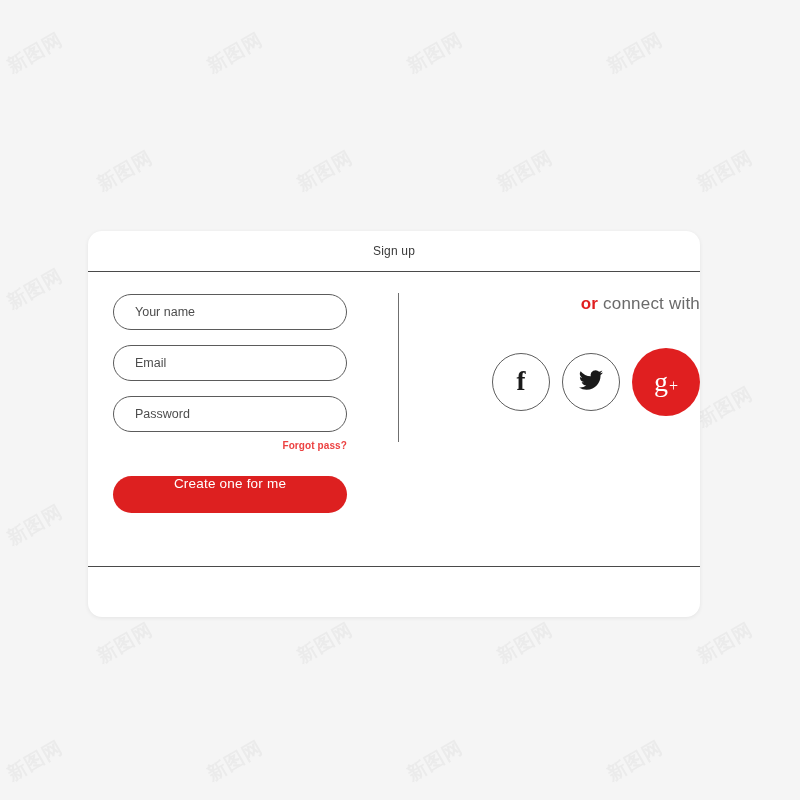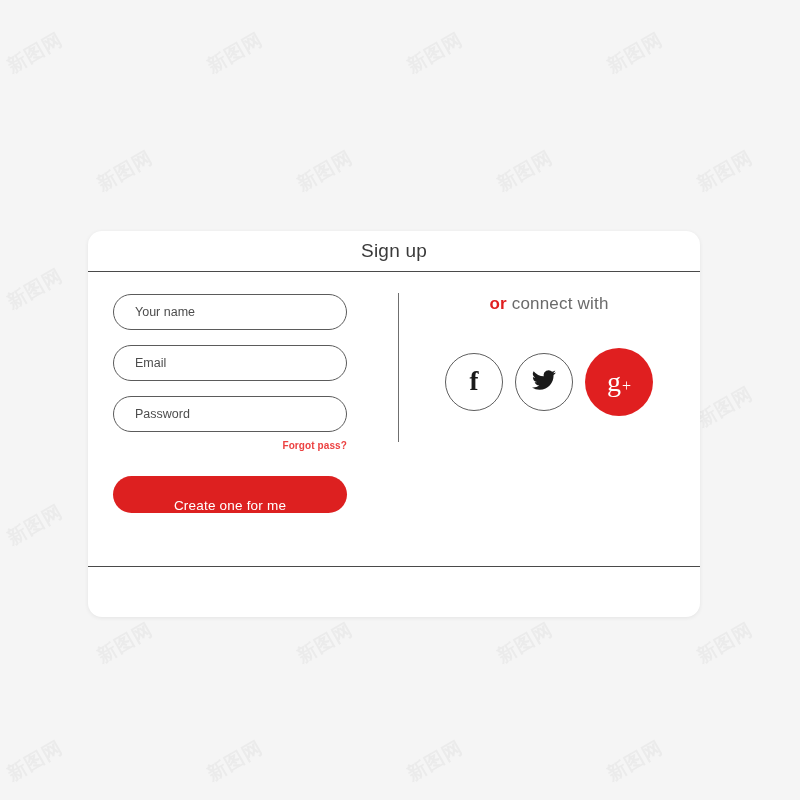--- a/index.html
+++ b/index.html
@@ -48,21 +48,21 @@
   }
 
   
   .card-header {
     height: 40px;
     display: flex;
     align-items: center;
     justify-content: center;
   }
   .card-header-title {
-    font-size: 19px;
+    font-size: 12px;
     color: #3a3a3a;
     font-weight: 400;
     letter-spacing: 0.2px;
   }
   .rule {
     height: 0;
     border-top: 1.6px solid #4a4a4a;
     width: 100%;
   }
 
@@ -83,21 +83,21 @@
     top: 21px;
     width: 0;
     height: 149px;
     border-left: 1.3px solid #6f6f6f;
   }
   .col-right {
     flex: 1;
     padding-top: 22px;
     display: flex;
     flex-direction: column;
-    align-items: center;
+    align-items: flex-end;
   }
 
   
   .field {
     width: 234px;
     height: 36px;
     border: 1.1px solid #5b5b5b;
     border-radius: 18px;
     box-sizing: border-box;
     display: flex;
@@ -129,21 +129,21 @@
     height: 37px;
     margin-top: 25px;
     background: #dd2020;
     border: none;
     border-radius: 18.5px;
     color: #ffffff;
     font-size: 13.5px;
     font-family: "Liberation Sans", sans-serif;
     cursor: pointer;
     display: flex;
-    align-items: flex-end;
+    align-items: flex-start;
     justify-content: center;
     letter-spacing: 0.2px;
   }
 
   
   .connect-head {
     font-size: 17px;
     color: #6a6a6a;
     letter-spacing: 0.2px;
   }

